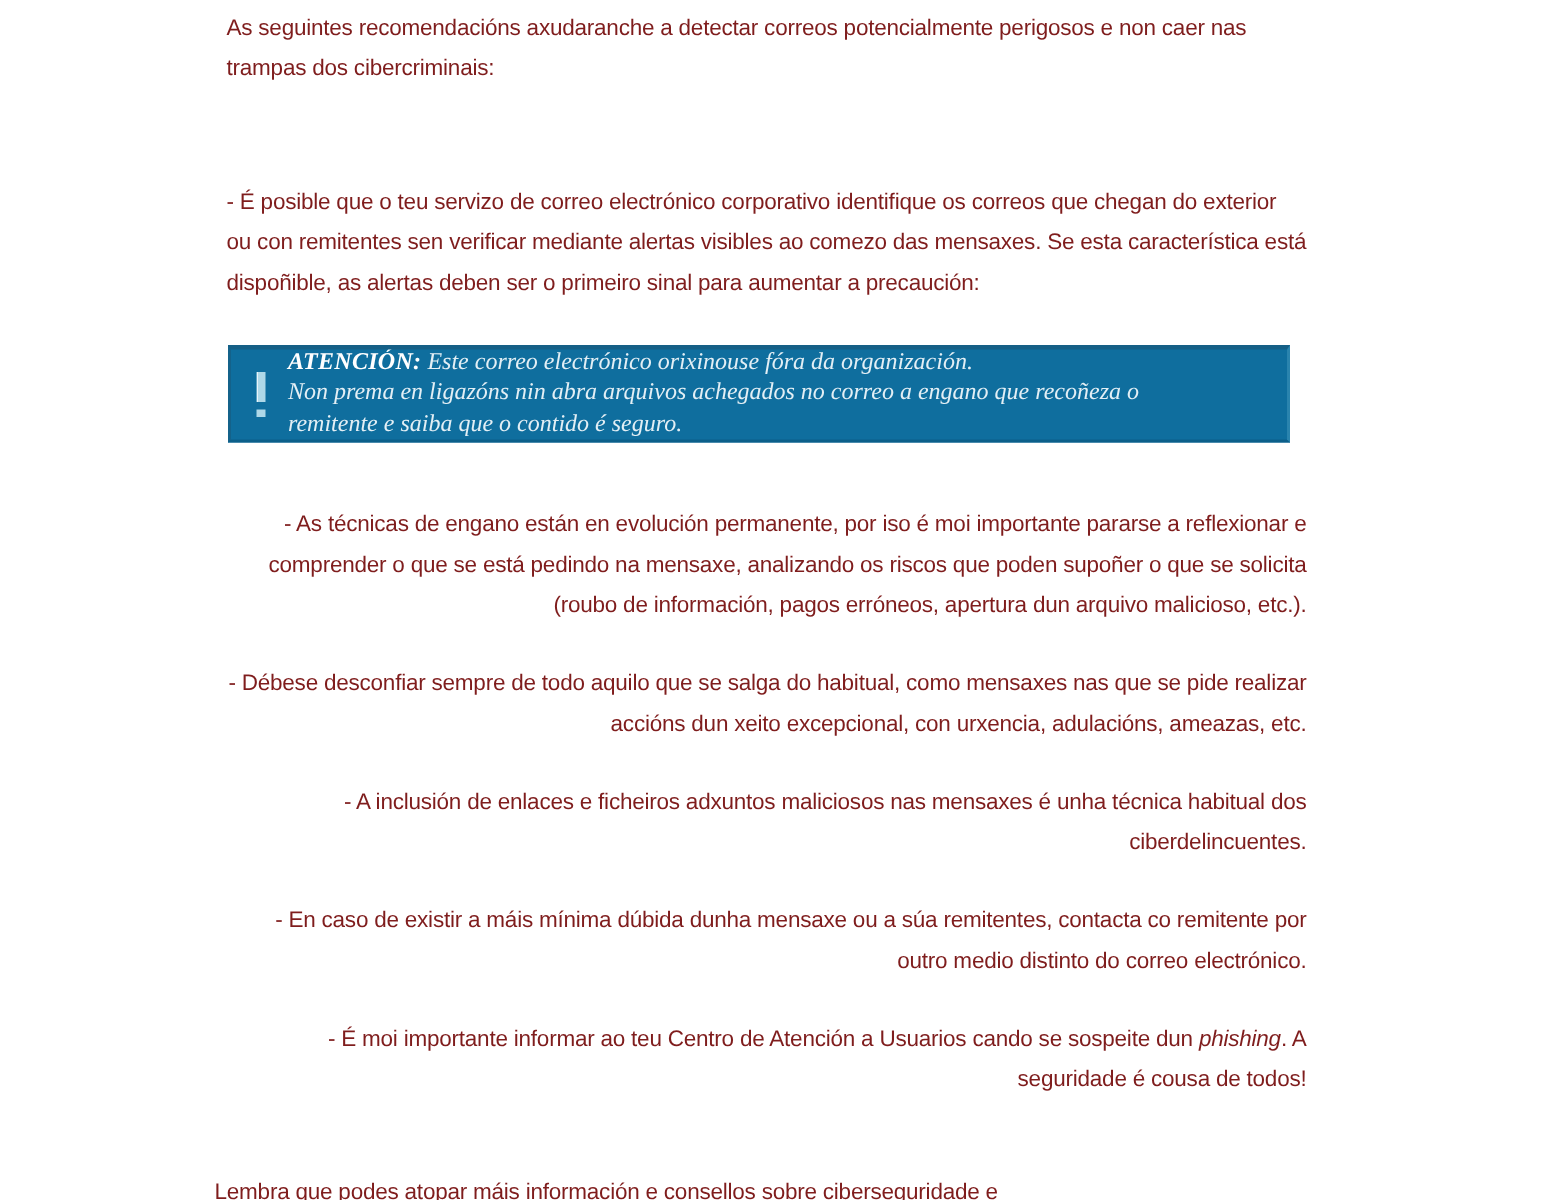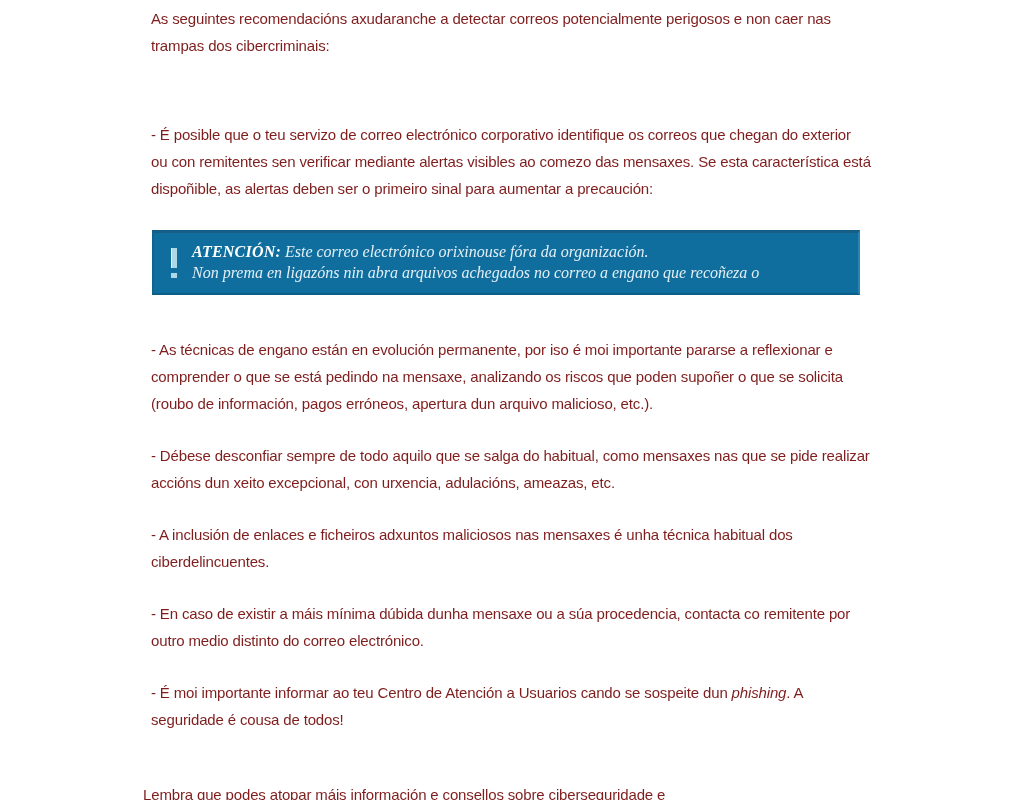--- a/index.html
+++ b/index.html
@@ -158,32 +158,33 @@
   <div class="alert-banner">
     <div class="alert-icon-wrap">
       <div class="alert-bang">
         <div class="bar"></div>
         <div class="dot"></div>
       </div>
     </div>
     <div class="alert-text">
       <span class="alert-line"><span class="lead">ATENCIÓN:</span><span> Este correo electrónico orixinouse fóra da organización.</span></span>
       <span class="alert-line">Non prema en ligazóns nin abra arquivos achegados no correo a engano que recoñeza o</span>
+      <span class="alert-line">remitente e saiba que o contido é seguro.</span>
     </div>
   </div>
 
-  <div class="content" style="top:336px;">
+  <div class="content" style="top:336px;text-align:right;">
 
     <p class="para">- As técnicas de engano están en evolución permanente, por iso é moi importante pararse a reflexionar e comprender o que se está pedindo na mensaxe, analizando os riscos que poden supoñer o que se solicita (roubo de información, pagos erróneos, apertura dun arquivo malicioso, etc.).</p>
 
     <p class="para gap-medium">- Débese desconfiar sempre de todo aquilo que se salga do habitual, como mensaxes nas que se pide realizar accións dun xeito excepcional, con urxencia, adulacións, ameazas, etc.</p>
 
     <p class="para gap-medium">- A inclusión de enlaces e ficheiros adxuntos maliciosos nas mensaxes é unha técnica habitual dos ciberdelincuentes.</p>
 
-    <p class="para gap-medium">- En caso de existir a máis mínima dúbida dunha mensaxe ou a súa procedencia, contacta co remitente por outro medio distinto do correo electrónico.</p>
+    <p class="para gap-medium">- En caso de existir a máis mínima dúbida dunha mensaxe ou a súa remitentes, contacta co remitente por outro medio distinto do correo electrónico.</p>
 
     <p class="para gap-medium"><span>- É moi importante informar ao teu Centro de Atención a Usuarios cando se sospeite dun </span><em class="italic-term">phishing</em><span>. A seguridade é cousa de todos!</span></p>
 
   </div>
 
   <div class="clipped-line">
     <p class="para">Lembra que podes atopar máis información e consellos sobre ciberseguridade e</p>
   </div>
 
 </div>

